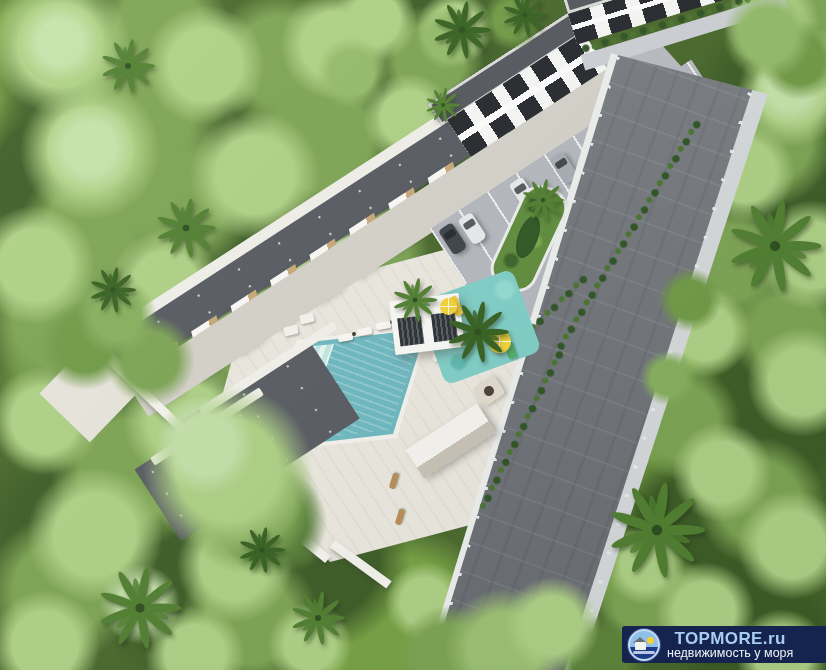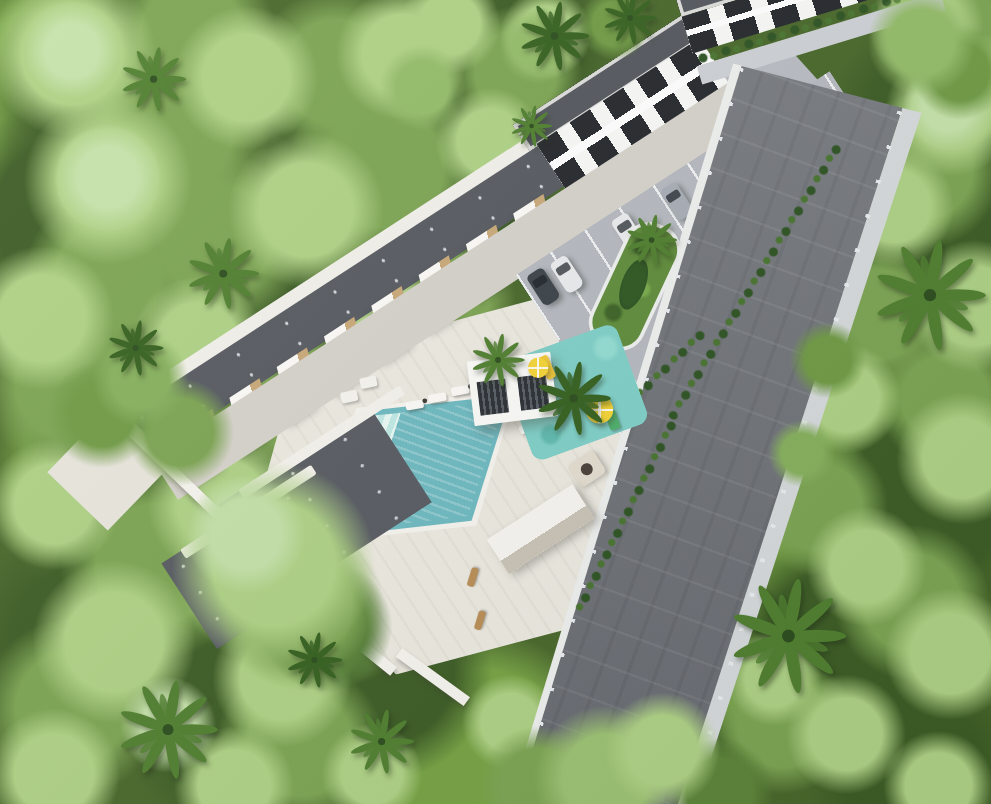--- a/index.html
+++ b/index.html
@@ -437,14 +437,26 @@
     </svg>
   <svg class="palm" style="left:290px;top:590px;width:56px;height:56px" viewBox="-30 -30 60 60">
       <use href="#palmG" fill="#4f7f2e"></use>
     </svg>
   <svg class="palm" style="left:238px;top:526px;width:48px;height:48px" viewBox="-30 -30 60 60">
       <use href="#palmG" fill="#35601f"></use>
     </svg>
 
   <div class="layer light-overlay"></div>
 
+  <div class="watermark">
+    <div class="wm-logo">
+      <div class="wm-sun"></div>
+      <div class="wm-roof"></div>
+      <div class="wm-house"></div>
+      <div class="wm-wave"></div>
+    </div>
+    <div class="wm-text">
+      <span class="wm-brand">TOPMORE.ru</span>
+      <span class="wm-tagline">недвижимость у моря</span>
+    </div>
+  </div>
 
 </div>
 
 </body></html>

